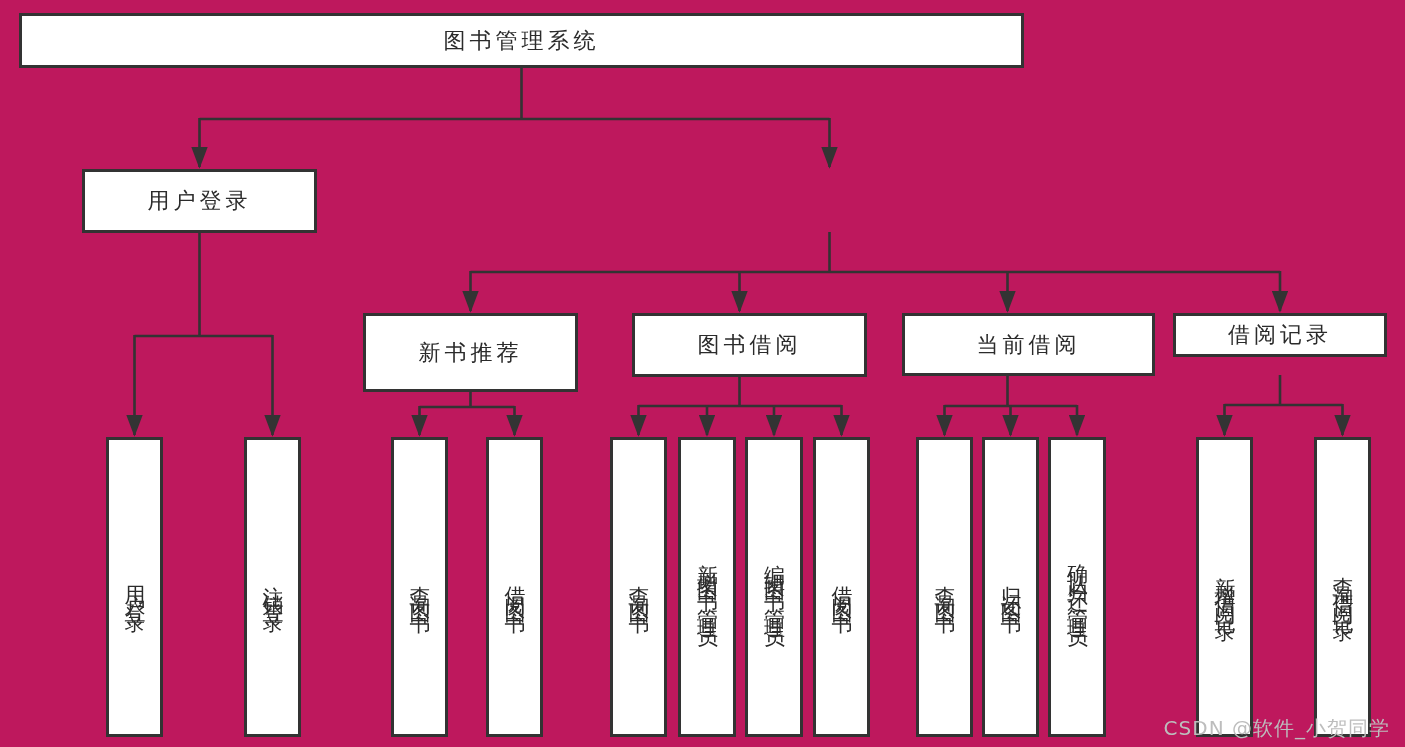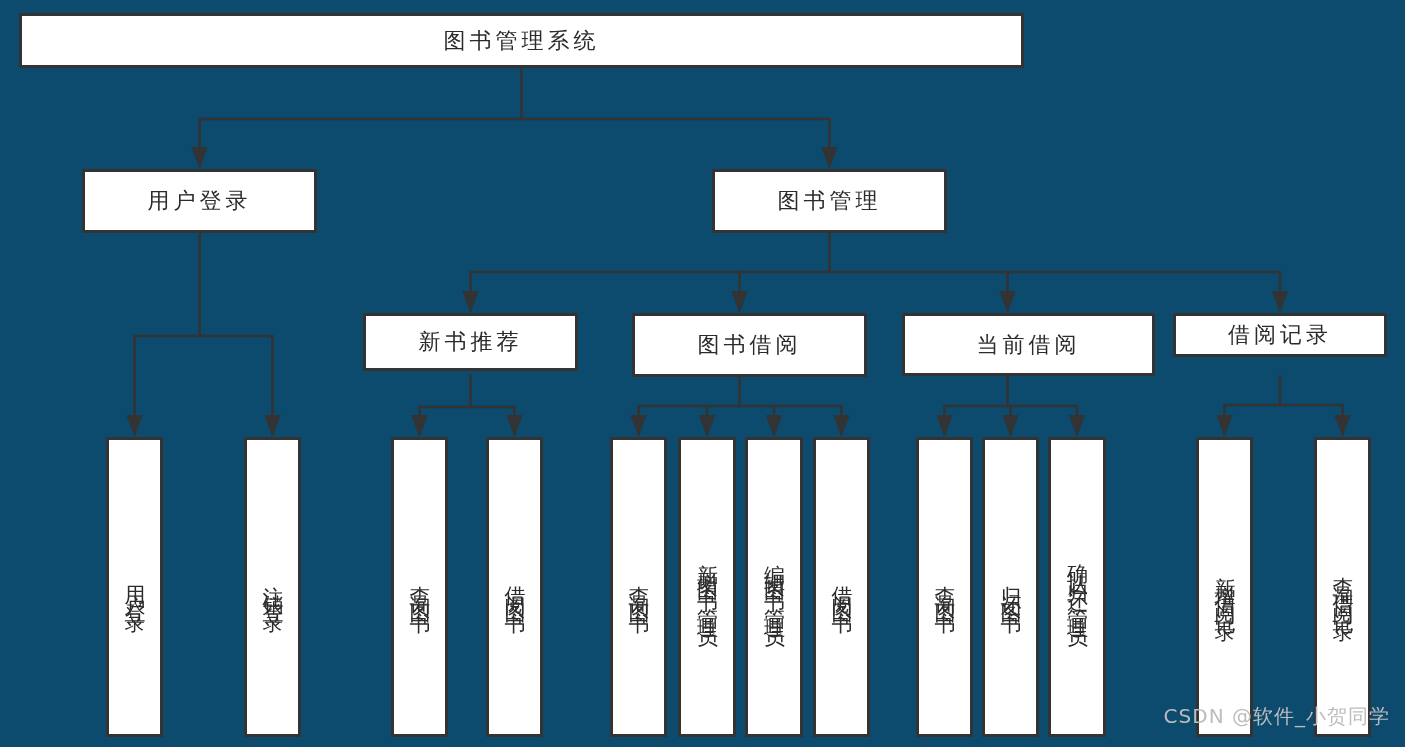--- a/index.html
+++ b/index.html
@@ -1,35 +1,35 @@
 <!DOCTYPE html>
 <html><head>
 <meta charset="utf-8">
 <style>
   html,body{margin:0;padding:0;background:#fff;}
   .canvas{
-    position:relative;width:1405px;height:747px;background:#0c4a6e;overflow:hidden;
+    position:relative;width:1405px;height:747px;background:#be185d;overflow:hidden;
     font-family:"DejaVu Sans","Liberation Sans",sans-serif;color:#2b2b2b;
   }
   .canvas svg{position:absolute;left:0;top:0;z-index:1;}
   .box{
     position:absolute;box-sizing:border-box;background:#ffffff;
     border:3px solid #333333;display:flex;align-items:center;justify-content:center;
     z-index:2;
   }
   .hlabel{
     font-size:22px;letter-spacing:4px;line-height:1;color:#2b2b2b;white-space:nowrap;
   }
   .v{top:437px;height:300px;}
   .vlabel{
     writing-mode:vertical-rl;text-orientation:mixed;
     font-size:21px;letter-spacing:9px;line-height:1;color:#2b2b2b;white-space:nowrap;
   }
   .watermark{
-    position:absolute;right:15px;bottom:17px;z-index:5;
+    position:absolute;right:15px;bottom:5px;z-index:5;
     font-size:20px;letter-spacing:1px;color:#bdbdbd;white-space:nowrap;
   }
 </style>
 </head>
 <body>
 
 <div class="canvas">
 
   <svg width="1405" height="747" viewBox="0 0 1405 747">
     <defs>
@@ -81,25 +81,22 @@
     </g>
   </svg>
 
   <div class="box" style="left:19px;top:13px;width:1005px;height:55px">
     <span class="hlabel">图书管理系统</span>
   </div>
 
   <div class="box" style="left:82px;top:169px;width:235px;height:64px">
     <span class="hlabel">用户登录</span>
   </div>
-  <div class="box" style="left:712px;top:169px;width:235px;height:64px">
-    <span class="hlabel">图书管理</span>
-  </div>
 
-  <div class="box" style="left:363px;top:313px;width:215px;height:58px">
+  <div class="box" style="left:363px;top:313px;width:215px;height:79px">
     <span class="hlabel">新书推荐</span>
   </div>
   <div class="box" style="left:632px;top:313px;width:235px;height:64px">
     <span class="hlabel">图书借阅</span>
   </div>
   <div class="box" style="left:902px;top:313px;width:253px;height:63px">
     <span class="hlabel">当前借阅</span>
   </div>
   <div class="box" style="left:1173px;top:313px;width:214px;height:44px">
     <span class="hlabel">借阅记录</span>

